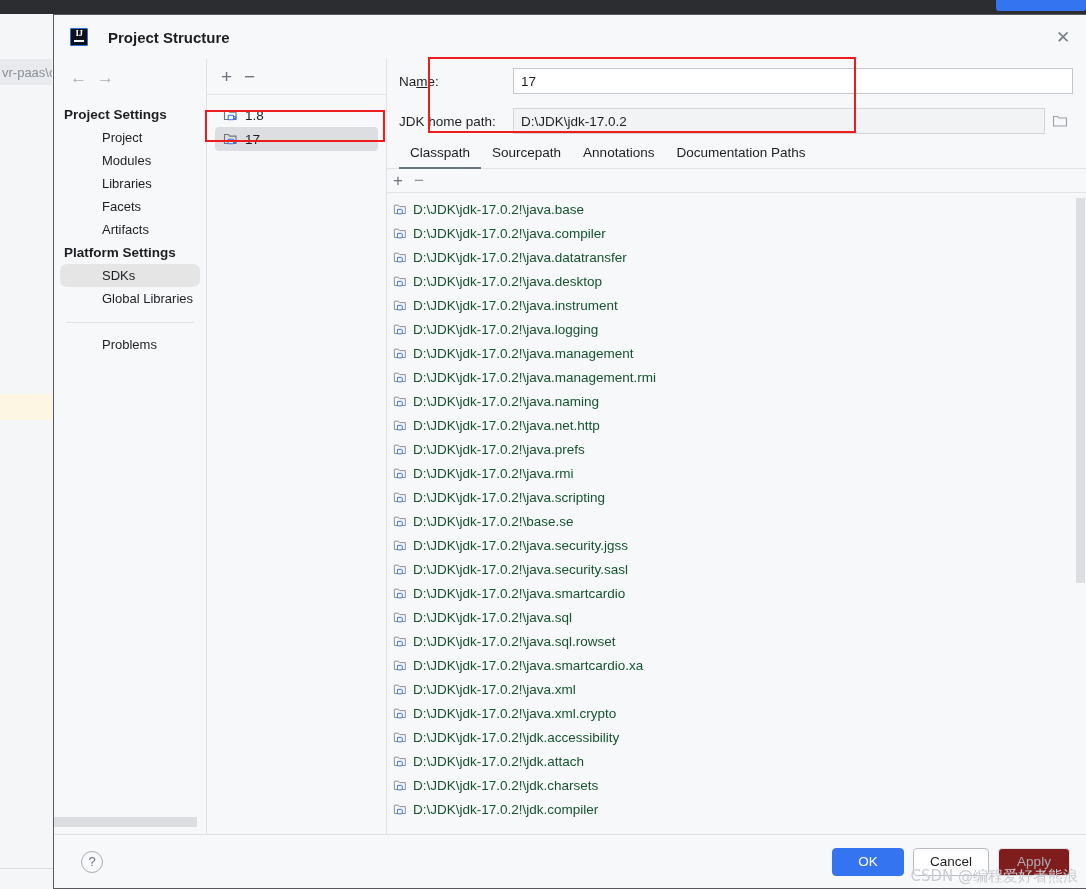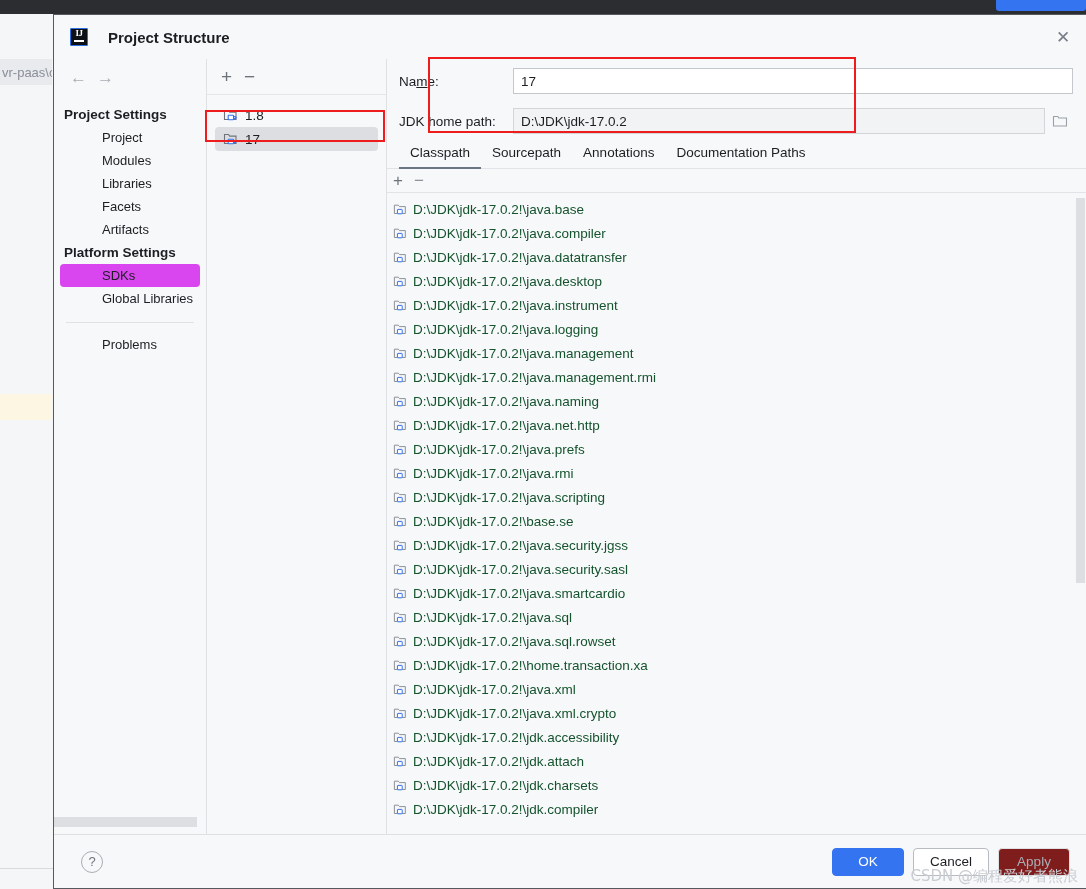--- a/index.html
+++ b/index.html
@@ -105,21 +105,21 @@
     font-size: 13.5px; font-weight: bold; color: #1c1e21;
     padding: 4px 0 4px 10px;
   }
   .nav-item {
     font-size: 13px; color: #1c1e21;
     padding: 4px 0 4px 42px;
     margin: 0 6px 0 6px;
     border-radius: 4px;
     cursor: default;
   }
-  .nav-item.selected { background: #d946ef; }
+  .nav-item.selected { background: #e5e5e5; border-radius: 7px; }
   .nav-sep { height: 1px; background: #e0e2e6; margin: 12px 12px 10px 12px; }
   #nav-hscroll-wrap {
     height: 24px; flex: none;
     display: flex; align-items: center;
     padding: 0 0 0 0;
   }
   #nav-hscroll {
     height: 10px; width: 143px; background: #dcdee1; border-radius: 0;
   }
 
@@ -512,21 +512,21 @@
                     <path d="M1.4 2.2h3.9l1.1 1.4h5.9v6.9H1.4z" fill="none" stroke="#8b9097" stroke-width="1"></path>
                     <rect x="4.4" y="6.4" width="4.8" height="4.4" rx="0.5" fill="#fff" stroke="#3574f0" stroke-width="1"></rect>
                   </svg></span>
                 <span>D:\JDK\jdk-17.0.2!\java.sql.rowset</span>
               </div>
               <div class="cp-item">
                 <span class="module-icon"><svg width="14" height="13" viewBox="0 0 14 13">
                     <path d="M1.4 2.2h3.9l1.1 1.4h5.9v6.9H1.4z" fill="none" stroke="#8b9097" stroke-width="1"></path>
                     <rect x="4.4" y="6.4" width="4.8" height="4.4" rx="0.5" fill="#fff" stroke="#3574f0" stroke-width="1"></rect>
                   </svg></span>
-                <span>D:\JDK\jdk-17.0.2!\home.transaction.xa</span>
+                <span>D:\JDK\jdk-17.0.2!\java.smartcardio.xa</span>
               </div>
               <div class="cp-item">
                 <span class="module-icon"><svg width="14" height="13" viewBox="0 0 14 13">
                     <path d="M1.4 2.2h3.9l1.1 1.4h5.9v6.9H1.4z" fill="none" stroke="#8b9097" stroke-width="1"></path>
                     <rect x="4.4" y="6.4" width="4.8" height="4.4" rx="0.5" fill="#fff" stroke="#3574f0" stroke-width="1"></rect>
                   </svg></span>
                 <span>D:\JDK\jdk-17.0.2!\java.xml</span>
               </div>
               <div class="cp-item">
                 <span class="module-icon"><svg width="14" height="13" viewBox="0 0 14 13">

